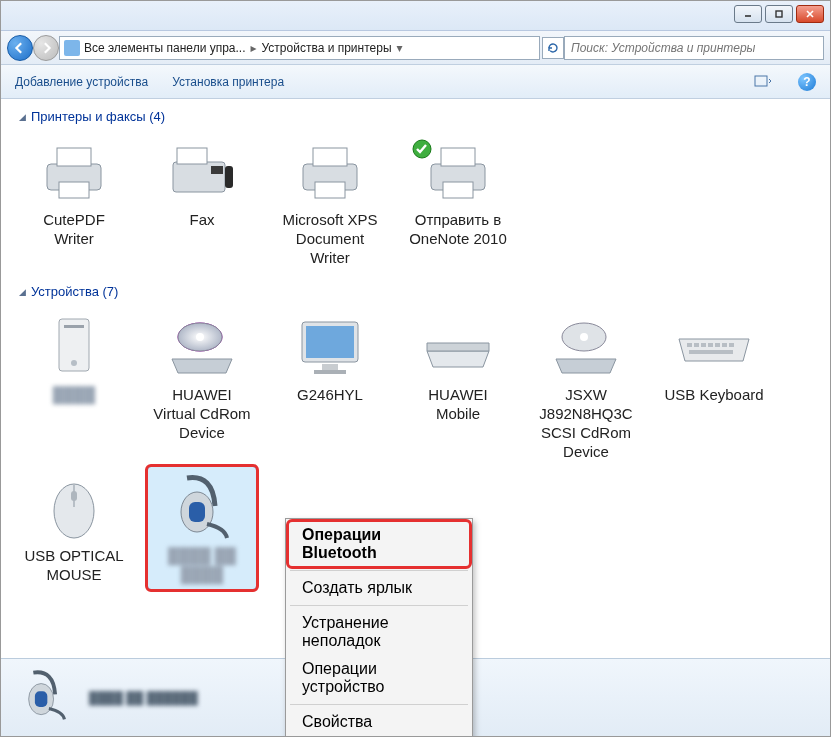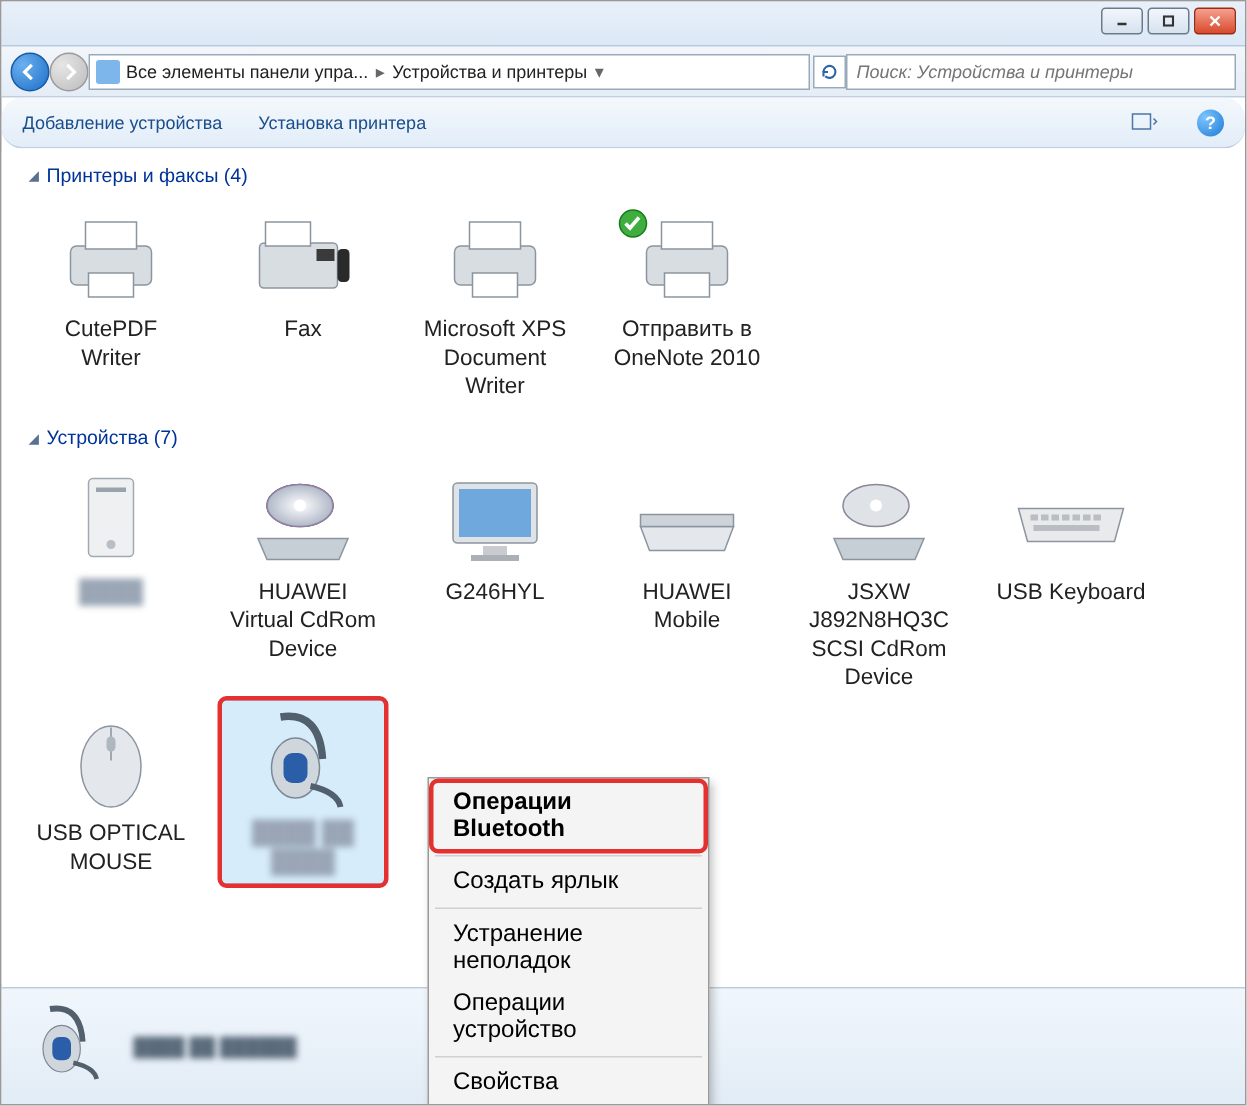--- a/index.html
+++ b/index.html
@@ -16,21 +16,21 @@
 .navbtn.fwd { background: radial-gradient(circle at 30% 30%, #e6e6e6,#bcbcbc); border-color:#9a9a9a; }
 .navbtn svg { width:12px; height:12px; fill:#fff; }
 .breadcrumb { flex:1; height:24px; background:#fff; border:1px solid #9ab; display:flex; align-items:center; padding:0 4px; font-size:12px; color:#222; }
 .breadcrumb .sep { margin:0 5px; color:#666; }
 .bcicon { width:16px; height:16px; margin-right:4px; background:#7db6ea; border-radius:2px; display:inline-block; }
 .refresh { width:22px; height:22px; border:1px solid #9ab; background:#fff; display:flex; align-items:center; justify-content:center; cursor:pointer; margin-left:2px; }
 .refresh svg{width:12px;height:12px;stroke:#2a65a8;fill:none;}
 .search { width:260px; height:24px; border:1px solid #9ab; background:#fff; padding:0 6px; font-size:12px; color:#888; font-style:italic; position:relative; }
 .search::after{content:"🔍"; position:absolute; right:6px; top:3px; font-style:normal; color:#2a65a8; font-size:12px;}
 
-.toolbar { height:34px; background: linear-gradient(#f4f8fc,#e2edf8); border-bottom:1px solid #c0cfe0; display:flex; align-items:center; padding:0 14px; gap:24px; font-size:12px;border-radius:14px; }
+.toolbar { height:34px; background: linear-gradient(#f4f8fc,#e2edf8); border-bottom:1px solid #c0cfe0; display:flex; align-items:center; padding:0 14px; gap:24px; font-size:12px; }
 .toolbar .link { color:#1a4e8c; cursor:pointer; }
 .toolbar .spacer { flex:1; }
 .toolbar .iconbtn { width:22px; height:20px; border:1px solid transparent; display:flex; align-items:center; justify-content:center; cursor:pointer; }
 .helpbtn { width:18px;height:18px;border-radius:50%; background:radial-gradient(circle at 30% 30%,#7cc5ff,#1d7bd6); color:#fff; font-weight:bold; font-size:12px; display:flex; align-items:center; justify-content:center; cursor:pointer;}
 
 .content { position:absolute; top:100px; bottom:80px; left:0; right:0; overflow:auto; padding:8px 18px; background:#fff; }
 .group { margin-bottom:12px; }
 .grouphdr { font-size:13px; color:#003399; display:flex; align-items:center; gap:5px; cursor:pointer; margin-bottom:6px; }
 .grouphdr .tri { font-size:9px; color:#5a7090; }
 .items { display:flex; flex-wrap:wrap; gap:0 18px; }

